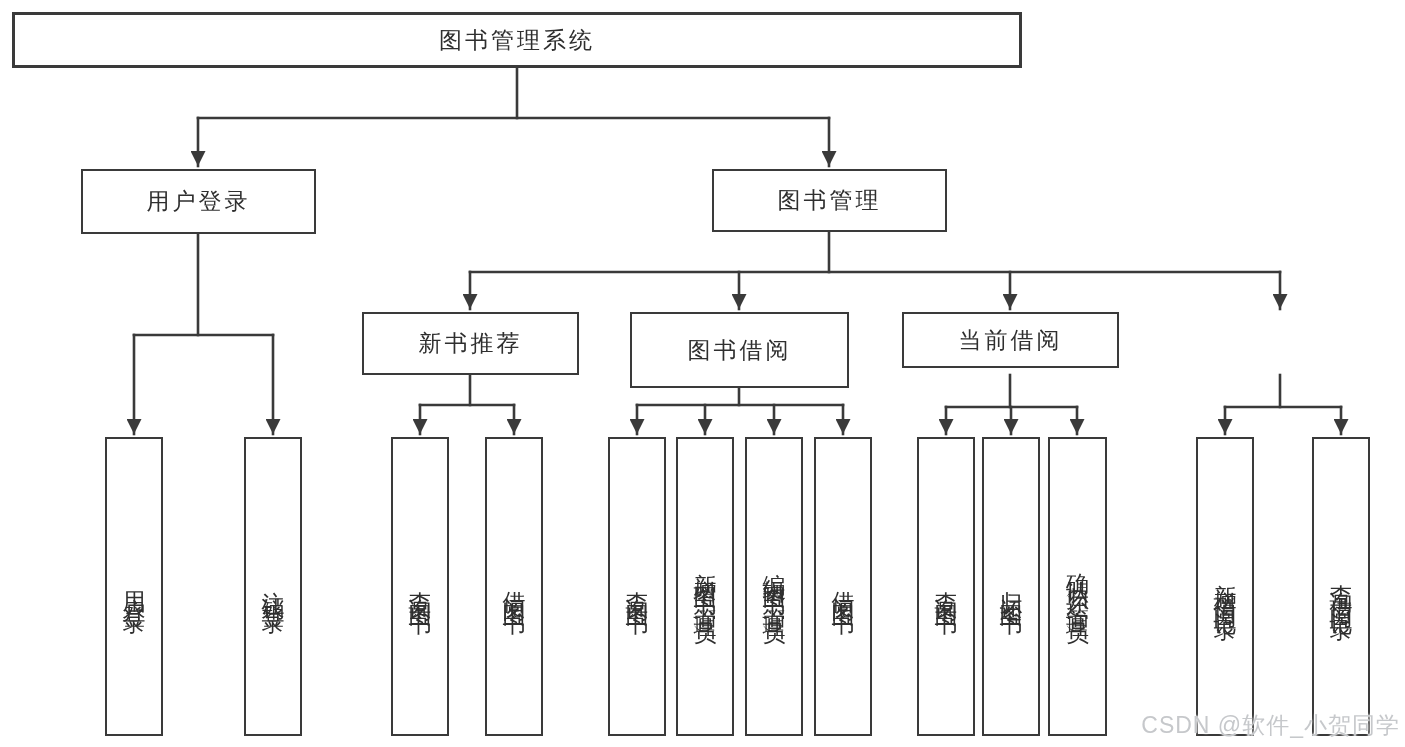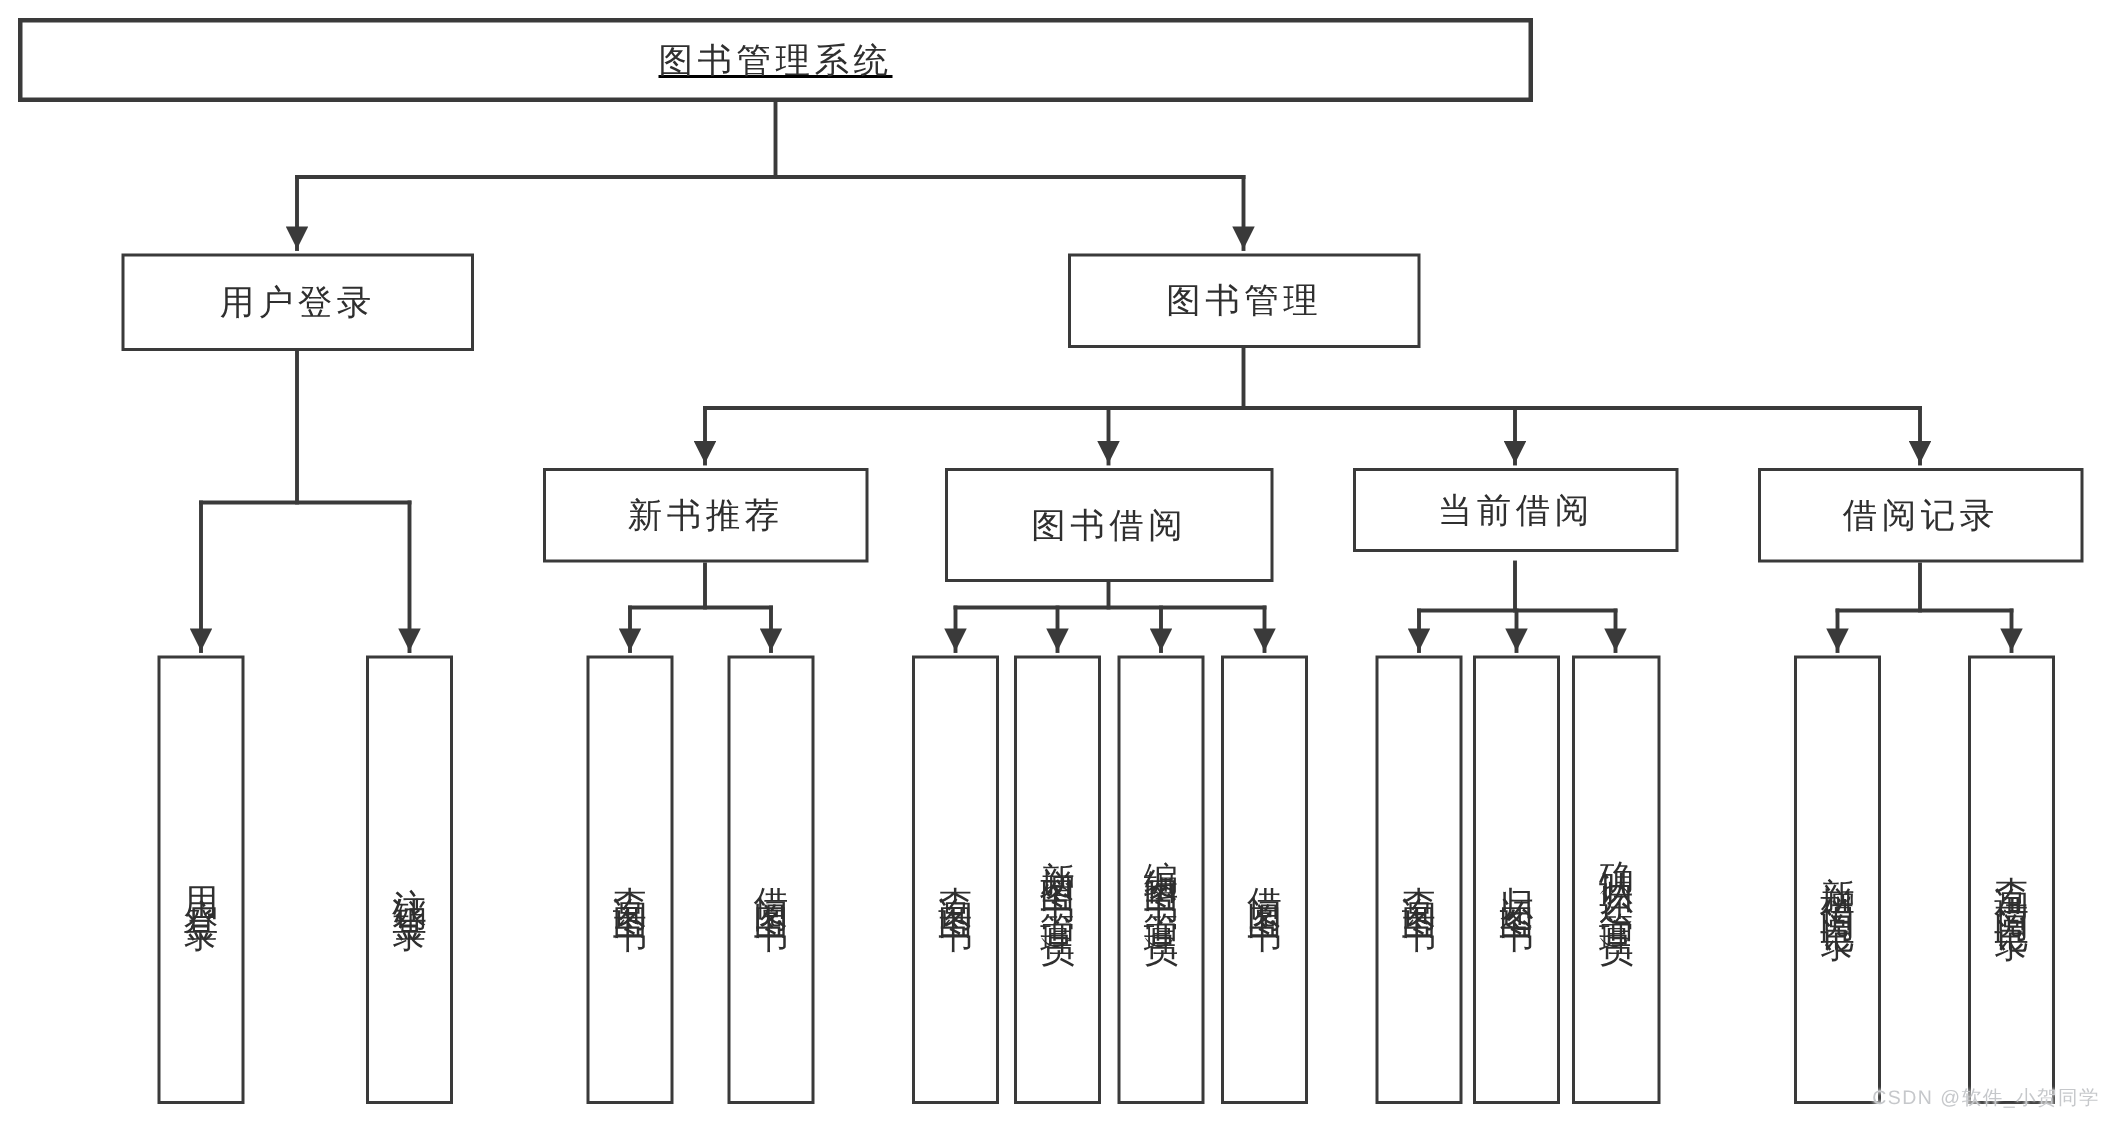--- a/index.html
+++ b/index.html
@@ -19,34 +19,34 @@
   .connectors{position:absolute;left:0;top:0;}
   .connectors path{stroke:var(--line);stroke-width:2.6;fill:none;stroke-linecap:square;}
   .connectors marker path{fill:var(--line);stroke:none;}
   .box{
     position:absolute;
     background:#fff;
     border:2.5px solid var(--line);
     box-sizing:border-box;
     display:flex;align-items:center;justify-content:center;
   }
-  .root{border-width:3px;text-decoration:underline;}
+  .root{border-width:3px;}
   .hlabel{
     font-size:23px;color:var(--text);
     letter-spacing:3px;white-space:nowrap;line-height:1;
   }
   .vlabel{
     writing-mode:vertical-rl;
     font-size:23px;color:var(--text);
     letter-spacing:7px;line-height:1;
   }
   .watermark{
     position:absolute;
     right:5px;bottom:6px;
-    font-size:13px;
+    font-size:23px;
     color:var(--wm);
     letter-spacing:1px;
     text-shadow:0 0 3px #fff,0 0 2px #fff;
     white-space:nowrap;
   }
 </style>
 </head>
 <body>
 
 <div class="canvas">
@@ -112,23 +112,20 @@
 
   <div class="box" style="left:712px;top:169px;width:235px;height:63px">
     <span class="hlabel">图书管理</span>
   </div>
   <div class="box" style="left:630px;top:312px;width:219px;height:76px">
     <span class="hlabel">图书借阅</span>
   </div>
   <div class="box" style="left:902px;top:312px;width:217px;height:56px">
     <span class="hlabel">当前借阅</span>
   </div>
-  <div class="box" style="left:1172px;top:312px;width:217px;height:63px">
-    <span class="hlabel">借阅记录</span>
-  </div>
 
   <div class="box" style="left:105px;top:437px;width:58px;height:299px">
     <span class="vlabel">用户登录</span>
   </div>
   <div class="box" style="left:244px;top:437px;width:58px;height:299px">
     <span class="vlabel">注销登录</span>
   </div>
 
   <div class="box" style="left:391px;top:437px;width:58px;height:299px">
     <span class="vlabel">查询图书</span>

